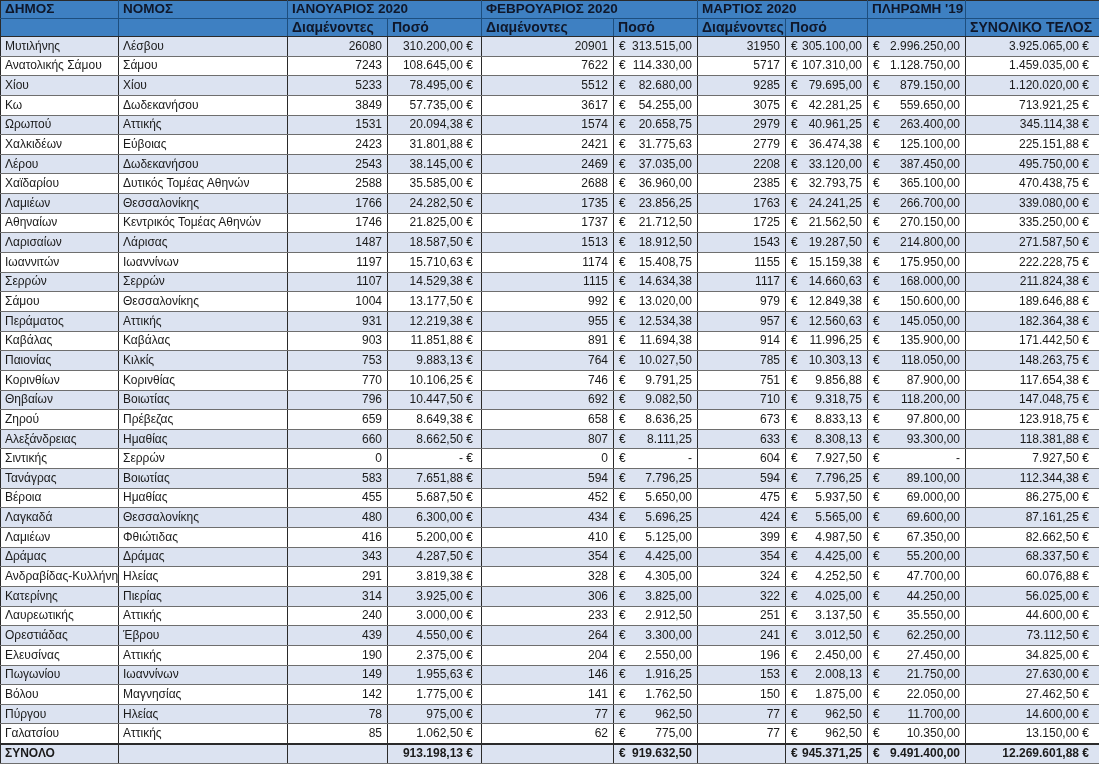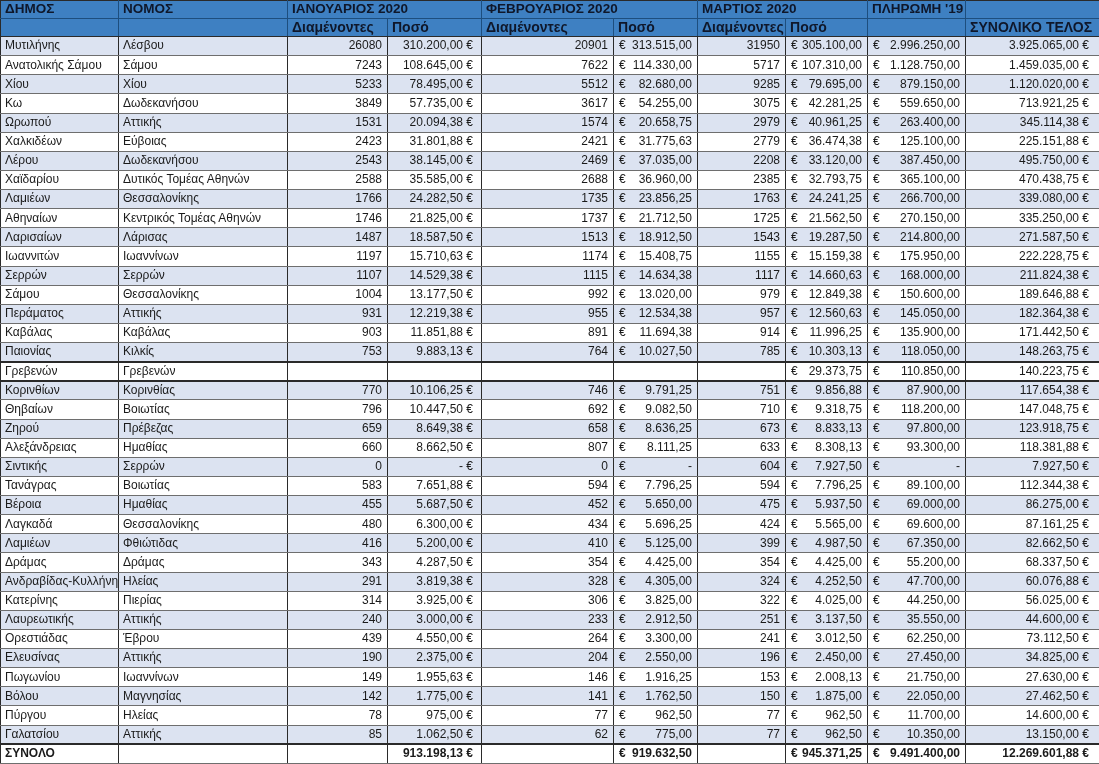--- a/index.html
+++ b/index.html
@@ -541,42 +541,20 @@
             </div>
           </td>
           <td data-name="cell-pay19" class="c-eurpre">
             <div class="acc">
               <span data-name="euro-symbol">€</span>
               <span data-name="cell-value">118.050,00</span>
             </div>
           </td>
           <td data-name="cell-total-fee" class="c-eursuf">148.263,75 €</td>
         </tr>
-        <tr data-name="table-row" class="hl">
-          <td data-name="cell-dimos" class="c-text">Γρεβενών</td>
-          <td data-name="cell-nomos" class="c-text">Γρεβενών</td>
-          <td data-name="cell-jan-residents" class="c-int"></td>
-          <td data-name="cell-jan-amount" class="c-eursuf"></td>
-          <td data-name="cell-feb-residents" class="c-int"></td>
-          <td data-name="cell-feb-amount" class="c-eurpre"></td>
-          <td data-name="cell-mar-residents" class="c-int"></td>
-          <td data-name="cell-mar-amount" class="c-eurpre">
-            <div class="acc">
-              <span data-name="euro-symbol">€</span>
-              <span data-name="cell-value">29.373,75</span>
-            </div>
-          </td>
-          <td data-name="cell-pay19" class="c-eurpre">
-            <div class="acc">
-              <span data-name="euro-symbol">€</span>
-              <span data-name="cell-value">110.850,00</span>
-            </div>
-          </td>
-          <td data-name="cell-total-fee" class="c-eursuf">140.223,75 €</td>
-        </tr>
         <tr data-name="table-row">
           <td data-name="cell-dimos" class="c-text">Κορινθίων</td>
           <td data-name="cell-nomos" class="c-text">Κορινθίας</td>
           <td data-name="cell-jan-residents" class="c-int">770</td>
           <td data-name="cell-jan-amount" class="c-eursuf">10.106,25 €</td>
           <td data-name="cell-feb-residents" class="c-int">746</td>
           <td data-name="cell-feb-amount" class="c-eurpre">
             <div class="acc">
               <span data-name="euro-symbol">€</span>
               <span data-name="cell-value">9.791,25</span>

